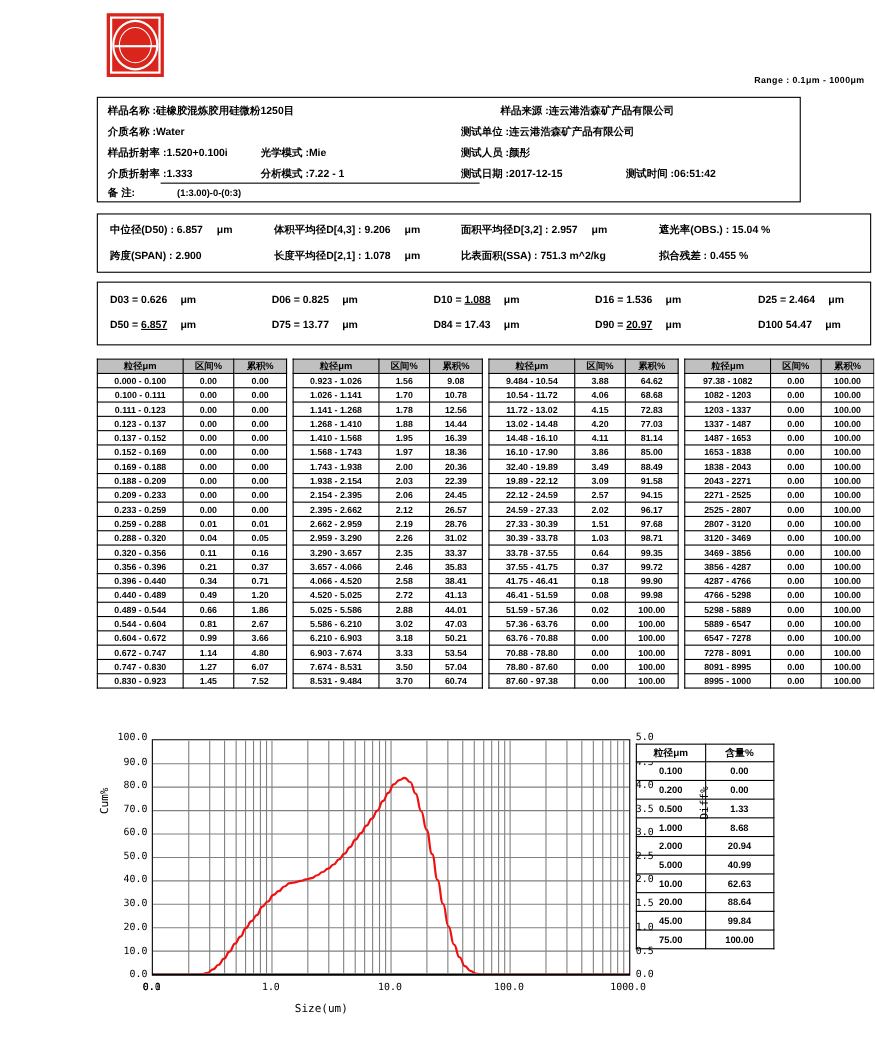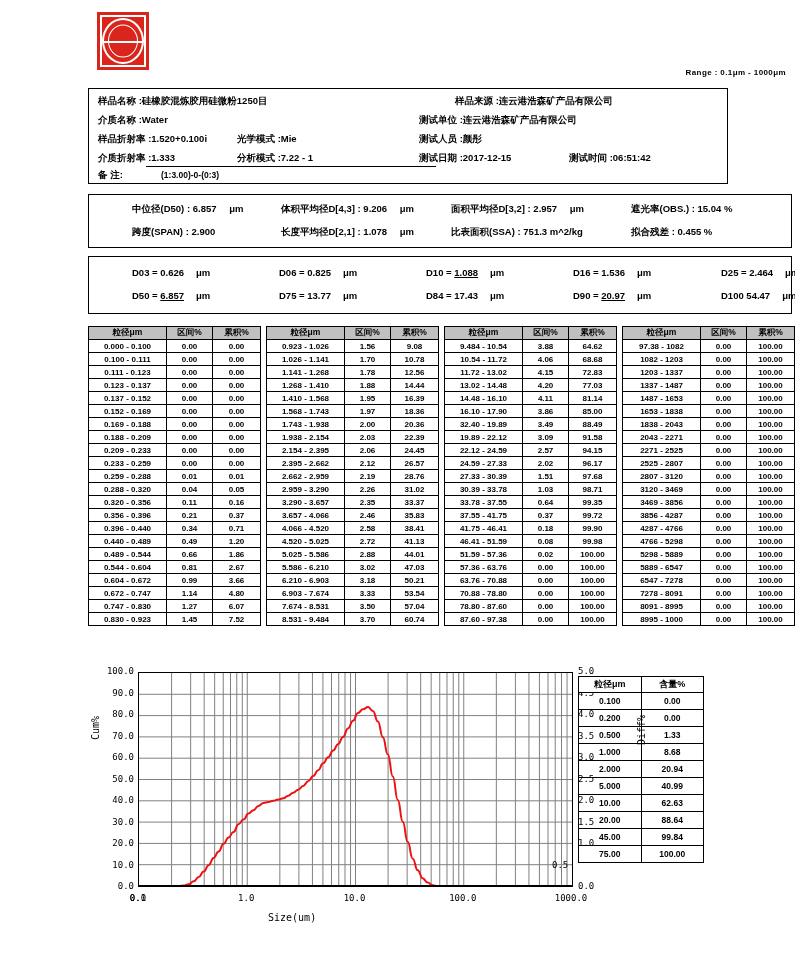--- a/index.html
+++ b/index.html
@@ -103,21 +103,21 @@
     width: 704px; height: 54px;
     border: 1px solid #000;
     font-size: 9.5px; font-weight: bold;
   }
   .d-box {
     position: absolute; left: 88px; top: 256px;
     width: 704px; height: 58px;
     border: 1px solid #000;
     font-size: 9.5px; font-weight: bold;
   }
-  .st { position: absolute; white-space: nowrap; margin-left: 32px; }
+  .st { position: absolute; white-space: nowrap; }
   .u { text-decoration: underline; }
 
   
   .tables {
     position: absolute; left: 88px; top: 326px;
     width: 704px;
     display: flex;
     gap: 5px;
   }
   table.dt {
@@ -926,21 +926,21 @@
         <div class="ytick" style="left: 2px; width: 44px; top: 135px;">40.0</div>
         <div class="ytick" style="left: 2px; width: 44px; top: 113.5px;">50.0</div>
         <div class="ytick" style="left: 2px; width: 44px; top: 92px;">60.0</div>
         <div class="ytick" style="left: 2px; width: 44px; top: 70.5px;">70.0</div>
         <div class="ytick" style="left: 2px; width: 44px; top: 49px;">80.0</div>
         <div class="ytick" style="left: 2px; width: 44px; top: 27.5px;">90.0</div>
         <div class="ytick" style="left: 2px; width: 44px; top: 6px;">100.0</div>
       </div>
     <div id="ytr-host">
         <div class="ytick-r" style="left: 490px; top: 221px;">0.0</div>
-        <div class="ytick-r" style="left: 464px; top: 199.5px;">0.5</div>
+        <div class="ytick-r" style="left: 490px; top: 199.5px;">0.5</div>
         <div class="ytick-r" style="left: 490px; top: 178px;">1.0</div>
         <div class="ytick-r" style="left: 490px; top: 156.5px;">1.5</div>
         <div class="ytick-r" style="left: 490px; top: 135px;">2.0</div>
         <div class="ytick-r" style="left: 490px; top: 113.5px;">2.5</div>
         <div class="ytick-r" style="left: 490px; top: 92px;">3.0</div>
         <div class="ytick-r" style="left: 490px; top: 70.5px;">3.5</div>
         <div class="ytick-r" style="left: 490px; top: 49px;">4.0</div>
         <div class="ytick-r" style="left: 490px; top: 27.5px;">4.5</div>
         <div class="ytick-r" style="left: 490px; top: 6px;">5.0</div>
       </div>

